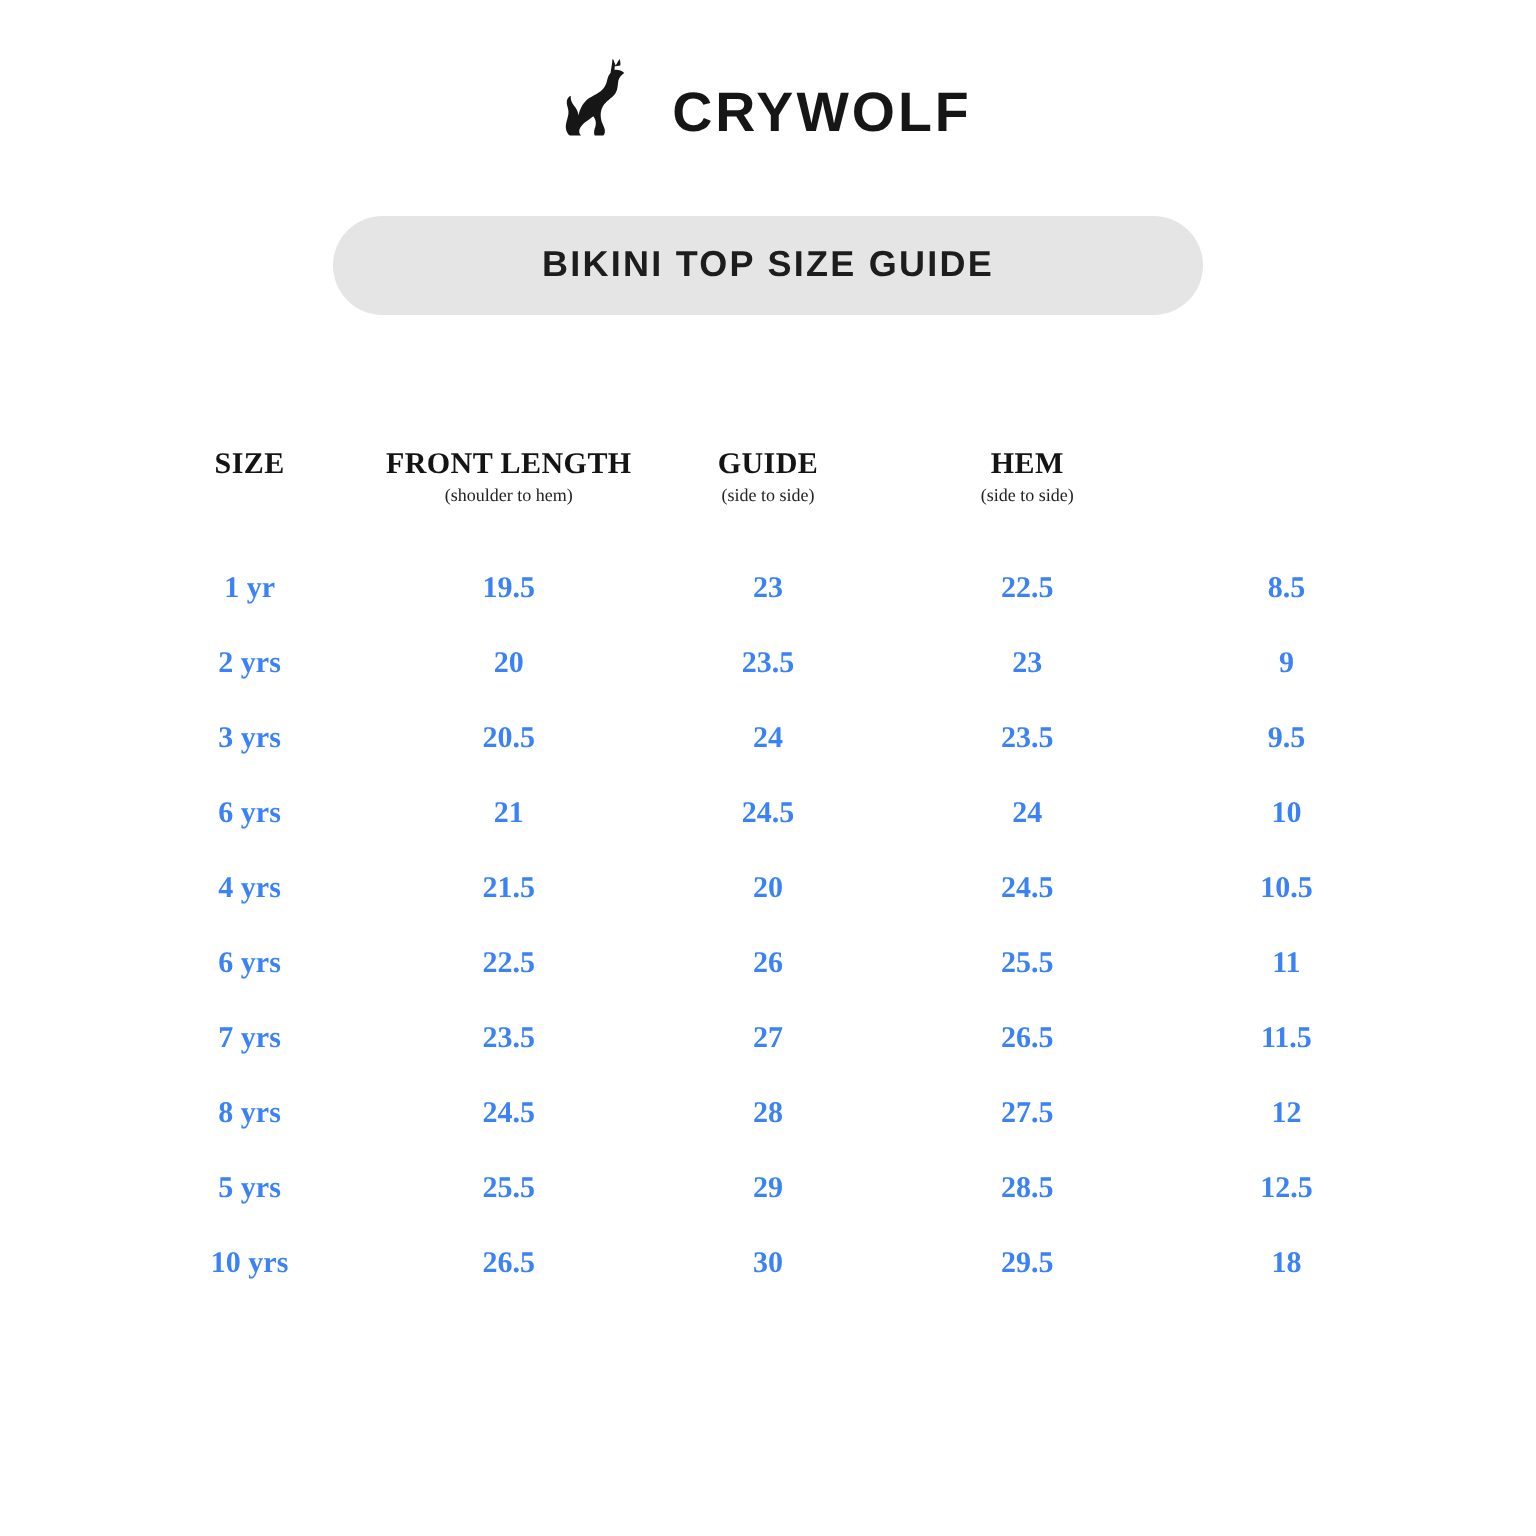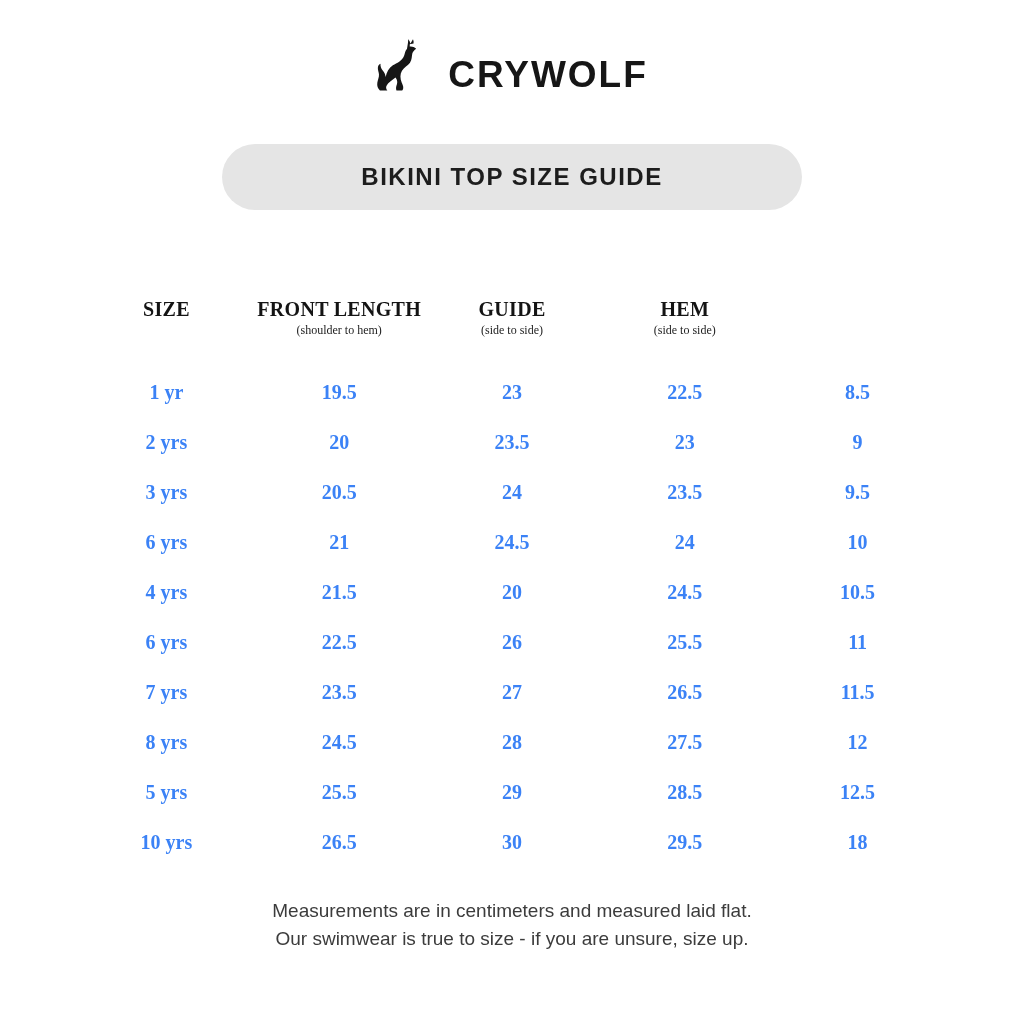--- a/index.html
+++ b/index.html
@@ -228,18 +228,14 @@
         <div>10 yrs</div>
         <div>26.5</div>
         <div>30</div>
         <div>29.5</div>
         <div>18</div>
       </div>
 
     </div>
   </div>
 
-  <footer class="footer-notes">
-    <p>Measurements are in centimeters and measured laid flat.</p>
-    <p>Our swimwear is true to size - if you are unsure, size up.</p>
-  </footer>
 
 </div>
 
 </body></html>

